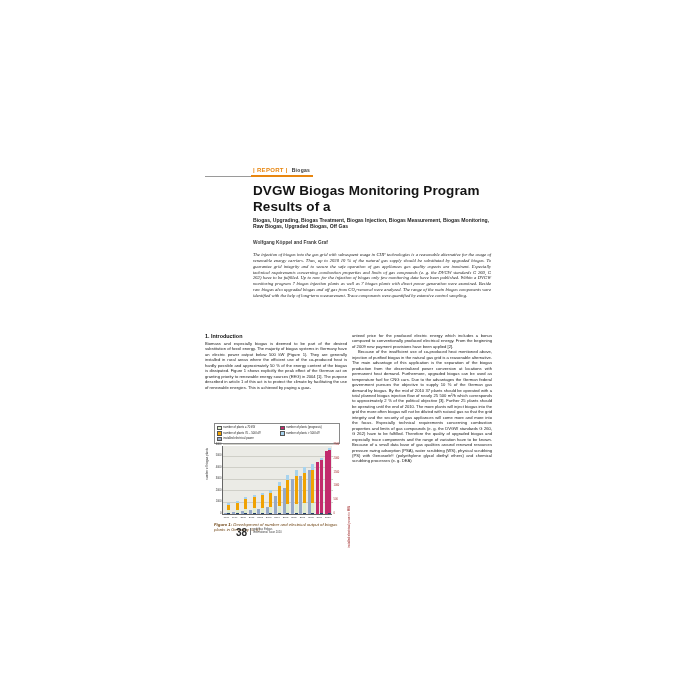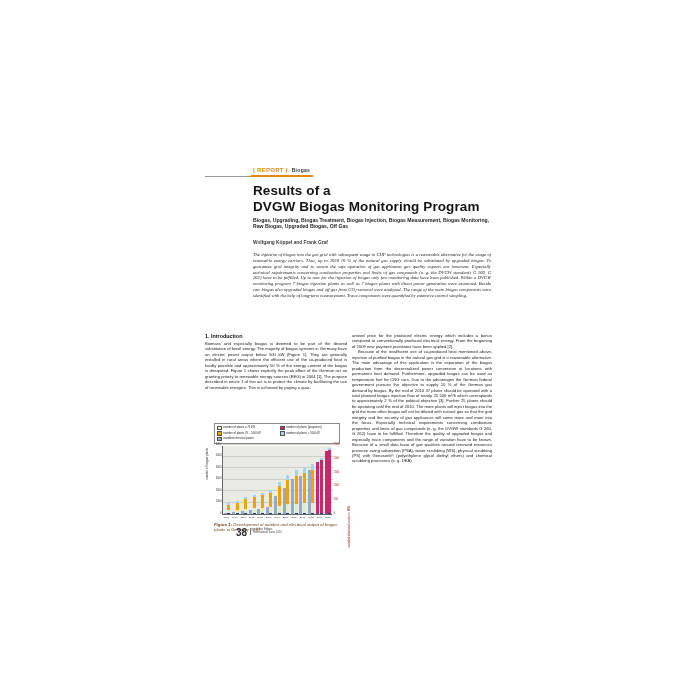--- a/index.html
+++ b/index.html
@@ -67,22 +67,22 @@
   <div class="rule-grey"></div>
   <div class="rule-orange"></div>
   <div class="kicker">
     <span class="pipe">|</span>
     <span class="report">REPORT</span>
     <span class="pipe">|</span>
     <span class="topic">Biogas</span>
   </div>
 
   <div class="title">
+    <div>DVGW Biogas Monitoring Program</div>
     <div>Results of a</div>
-    <div>DVGW Biogas Monitoring Program</div>
   </div>
   <div class="keywords">Biogas, Upgrading, Biogas Treatment, Biogas Injection, Biogas Measurement, Biogas Monitoring, Raw Biogas, Upgraded Biogas, Off Gas</div>
   <div class="authors">Wolfgang Köppel and Frank Graf</div>
 
   <div class="abstract">The injection of biogas into the gas grid with subsequent usage in CHP technologies is a reasonable alternative for the usage of renewable energy carriers. Thus, up to 2030 10 % of the natural gas supply should be substituted by upgraded biogas. To guarantee grid integrity and to secure the safe operation of gas appliances gas quality aspects are imminent. Especially technical requirements concerning combustion properties and limits of gas compounds (e. g. the DVGW standards G 260, G 262) have to be fulfilled. Up to now for the injection of biogas only few monitoring data have been published. Within a DVGW monitoring program 7 biogas injection plants as well as 7 biogas plants with direct power generation were examined. Beside raw biogas also upgraded biogas and off gas from CO₂-removal were analyzed. The range of the main biogas components were identified with the help of long-term measurement. Trace components were quantified by extensive control sampling.</div>
 
   <div class="colL">
     <p class="h1">1. Introduction</p>
     <p class="body-par">Biomass and especially biogas is deemed to be part of the desired substitution of fossil energy. The majority of biogas systems in Germany have an electric power output below 500 kW (Figure 1). They are generally installed in rural areas where the efficient use of the co-produced heat is hardly possible and approximately 50 % of the energy content of the biogas is dissipated. Figure 1 shows explicitly the peak effect of the German act on granting priority to renewable energy sources (EEG) in 2004 [1]. The purpose described in article 1 of this act is to protect the climate by facilitating the use of renewable energies. This is achieved by paying a guar-</p>
   </div>

